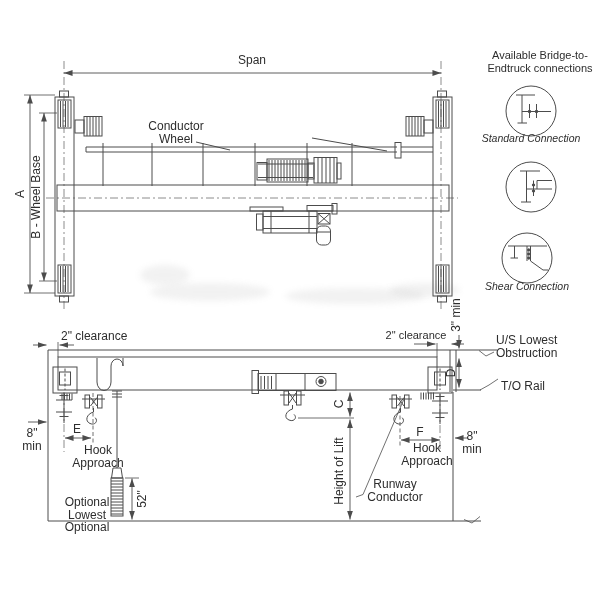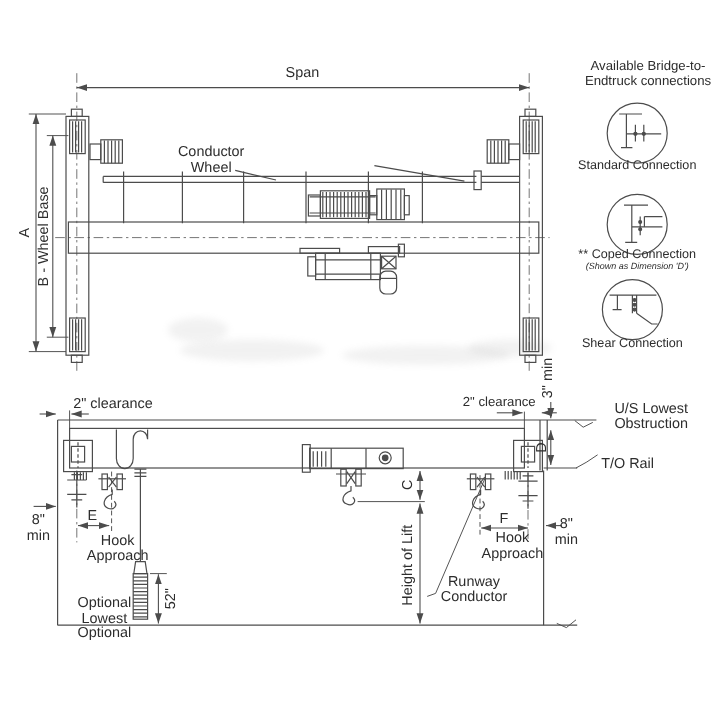--- a/index.html
+++ b/index.html
@@ -3,21 +3,21 @@
 <meta charset="utf-8">
 <style>
   html,body{margin:0;padding:0;background:#fff;}
   #stage{position:relative;width:600px;height:600px;background:#fff;overflow:hidden;
          font-family:"Liberation Sans",sans-serif;color:#2d2d2d;}
   #art{position:absolute;left:0;top:0;}
   .lbl{position:absolute;font-size:12px;line-height:12.5px;white-space:nowrap;}
   .ctr{text-align:center;white-space:normal;}
   .rot{position:absolute;font-size:12px;white-space:nowrap;
        transform:translate(-50%,-50%) rotate(-90deg);}
-  .sm{font-size:10.5px;line-height:11px;}
+  .sm{font-size:10.5px;line-height:11px;font-style:italic;}
   .xs{font-size:7.5px;line-height:8.5px;font-style:italic;}
   .t11{font-size:11px;line-height:13px;}
   .wm{position:absolute;background:#9a9a9a;opacity:.13;filter:blur(3px);border-radius:50%;}
 </style>
 </head>
 <body>
 
 <div id="stage">
 
   <div class="wm" style="left:150px;top:283px;width:120px;height:18px"></div>
@@ -219,31 +219,27 @@
   <div class="lbl ctr" style="left:133px;top:120px;width:86px">
     <div>Conductor</div>
     <div>Wheel</div>
   </div>
 
   <div class="lbl ctr t11" style="left:478px;top:49px;width:124px">
     <div>Available Bridge-to-</div>
     <div>Endtruck connections</div>
   </div>
   <div class="lbl ctr sm" style="left:479px;top:133px;width:104px">Standard Connection</div>
-  <div class="lbl ctr" style="left:473px;top:207px;width:116px">
-    <div class="sm">** Coped Connection</div>
-    <div class="xs">(Shown as Dimension 'D')</div>
-  </div>
   <div class="lbl ctr sm" style="left:475px;top:281px;width:104px">Shear Connection</div>
 
   <div class="lbl" style="left:61px;top:330px">2" clearance</div>
   <div class="lbl ctr t11" style="left:384px;top:329px;width:64px">2" clearance</div>
   <div class="rot" style="left:456px;top:315px">3" min</div>
 
-  <div class="lbl" style="left:512px;top:334px">
+  <div class="lbl" style="left:496px;top:334px">
     <div>U/S Lowest</div>
     <div>Obstruction</div>
   </div>
   <div class="lbl" style="left:501px;top:380px">T/O Rail</div>
 
   <div class="rot" style="left:451px;top:373px">D</div>
   <div class="rot" style="left:339px;top:404px">C</div>
   <div class="rot" style="left:339px;top:471px">Height of Lift</div>
   <div class="rot" style="left:142px;top:499px">52"</div>
 

